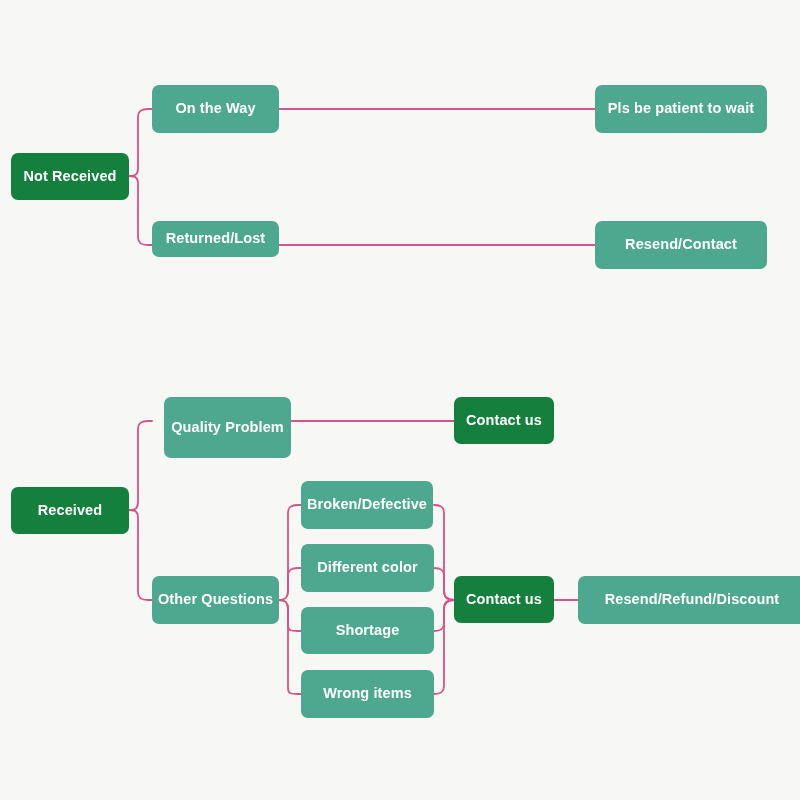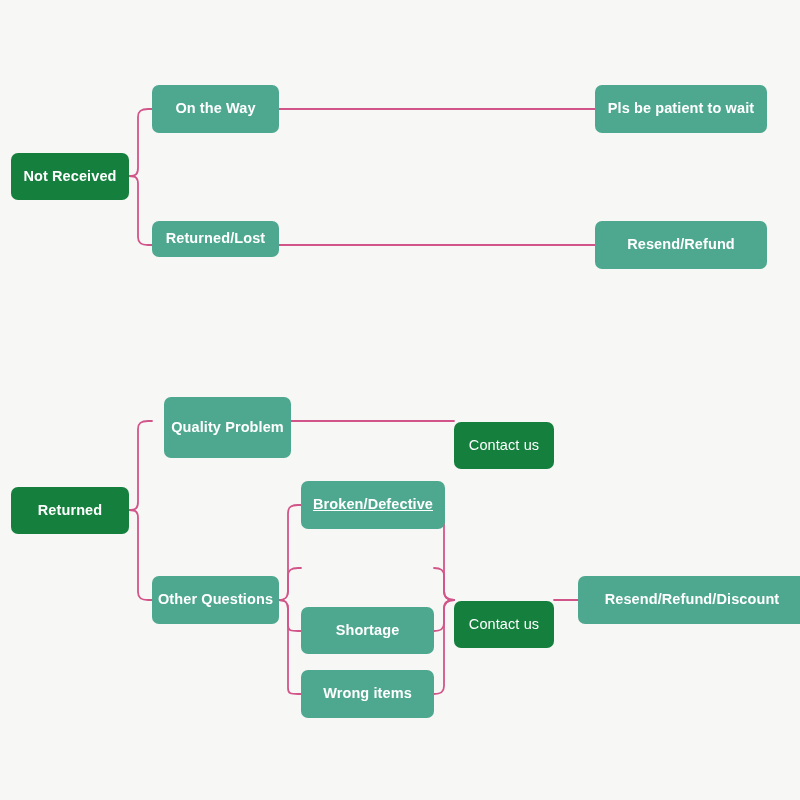--- a/index.html
+++ b/index.html
@@ -44,22 +44,21 @@
     white-space: nowrap;
     user-select: none;
   }
   .node.green {
     background: #4ea88f;
   }
   .node.gray {
     background: #15803d;
   }
   .node.gray.soft {
-    font-weight: 400;
-    margin-top: 25px;
+    font-weight: 700;
   }
 </style>
 </head>
 <body>
 
 <div id="diagram">
 
   <svg id="connector-layer" viewBox="0 0 800 800" xmlns="http://www.w3.org/2000/svg">
     <g fill="none" stroke="#d2558a" stroke-width="1.8" stroke-linecap="round">
 
@@ -92,32 +91,33 @@
   </svg>
 
   <div class="node gray" style="left:11px; top:153px; width:118px; height:47px;">Not Received</div>
 
   <div class="node green" style="left:152px; top:85px; width:127px; height:48px;">On the Way</div>
 
   <div class="node green" style="left:595px; top:85px; width:172px; height:48px;">Pls be patient to wait</div>
 
   <div class="node green" style="left:152px; top:221px; width:127px; height:36px;">Returned/Lost</div>
 
-  <div class="node green" style="left:595px; top:221px; width:172px; height:48px;">Resend/Refund</div>
+  <div class="node green" style="left:595px; top:221px; width:172px; height:48px;">Resend/Contact</div>
 
-  <div class="node gray" style="left:11px; top:487px; width:118px; height:47px;">Returned</div>
+  <div class="node gray" style="left:11px; top:487px; width:118px; height:47px;">Received</div>
 
   <div class="node green" style="left:164px; top:397px; width:127px; height:61px;">Quality Problem</div>
 
   <div class="node gray soft" style="left:454px; top:397px; width:100px; height:47px;">Contact us</div>
 
   <div class="node green" style="left:152px; top:576px; width:127px; height:48px;">Other Questions</div>
 
-  <div class="node green" style="left:301px; top:481px; width:144px; height:48px;text-decoration:underline;">Broken/Defective</div>
+  <div class="node green" style="left:301px; top:481px; width:132px; height:48px;">Broken/Defective</div>
 
+  <div class="node green" style="left:301px; top:544px; width:133px; height:48px;">Different  color</div>
 
   <div class="node green" style="left:301px; top:607px; width:133px; height:47px;">Shortage</div>
 
   <div class="node green" style="left:301px; top:670px; width:133px; height:48px;">Wrong items</div>
 
   <div class="node gray soft" style="left:454px; top:576px; width:100px; height:47px;">Contact us</div>
 
   <div class="node green" style="left:578px; top:576px; width:228px; height:48px;">Resend/Refund/Discount</div>
 
 </div>

